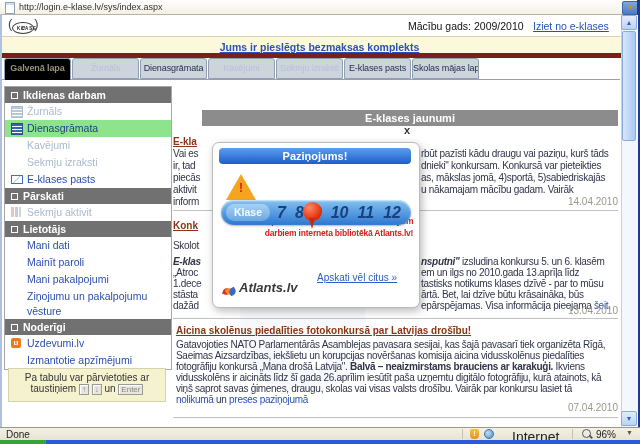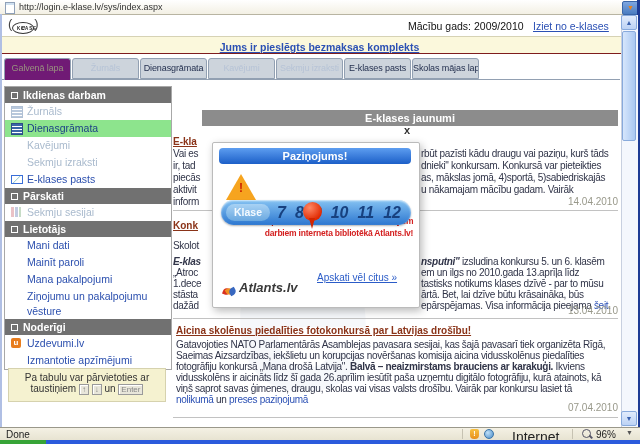--- a/index.html
+++ b/index.html
@@ -13,26 +13,26 @@
   
   .wb-l{left:0;top:14px;width:2px;height:413px;background:#b0bfe4;}
   .wb-r{left:637px;top:0;width:3px;height:444px;background:#1e3c95;}
   
   .logo{left:8px;top:16px;width:44px;height:18px;color:#333;}
   .logo .par{font-size:13px;color:#444;vertical-align:top;}
   .logo .oval{display:inline-block;width:20px;height:10px;border:1px solid #333;border-radius:50%;text-align:center;font-size:8px;font-style:italic;line-height:9px;font-weight:bold;}
   .logo .sub{position:absolute;left:9px;top:10px;font-size:4.5px;font-weight:bold;letter-spacing:1px;color:#222;}
   .yearlbl{left:408px;top:20px;font-size:10.5px;color:#111;}
   .logout{left:533px;top:20px;font-size:10.5px;color:#2b50b4;text-decoration:underline;cursor:pointer;}
-  .banner{left:2px;top:36px;width:635px;height:16px;background:#fbf8dc;border-top:1px solid #d6d2b4;border-bottom:1px solid #7f1d1d;text-align:center;}
+  .banner{left:2px;top:36px;width:635px;height:16px;background:#fbf8dc;border-top:1px solid #d6d2b4;border-bottom:5px solid #7f1d1d;text-align:center;}
   .banner span{font-size:10.5px;font-weight:bold;color:#2b50b4;text-decoration:underline;line-height:16px;cursor:pointer;}
   
   .tabline{left:2px;top:79px;width:618px;height:1px;background:#92a0b2;z-index:1;}
   .tab{top:58px;width:67px;height:21px;box-sizing:border-box;background:#cdd4dc;border:1px solid #92a0b2;border-radius:3px 3px 0 0;font-size:9px;letter-spacing:-0.1px;color:#24304f;text-align:center;line-height:19px;overflow:hidden;white-space:nowrap;cursor:pointer;z-index:2;}
-  .tab.active{background:#701a75;height:22px;border-bottom:none;color:#98927f;z-index:3;}
+  .tab.active{background:#000000;height:22px;border-bottom:none;color:#98927f;z-index:3;font-weight:bold;}
   .tab.dis{color:#b6c3d6;}
   
   .side{left:4px;top:86px;width:168px;background:#fff;border:1px solid #a8a8a8;box-sizing:border-box;}
   .shead{height:16px;background:#717171;color:#fff;font-weight:bold;font-size:10.5px;line-height:16px;padding-left:6px;}
   .shead .sq{display:inline-block;width:5px;height:5px;border:1px solid #fff;margin-right:5px;}
   .sitem{position:relative;min-height:16px;font-size:10.5px;line-height:15px;padding:1px 2px 0 22px;color:#2b4fae;cursor:pointer;}
   .sitem.dis{color:#a9bacd;cursor:default;}
   .sitem.sel{background:#8de48d;color:#1c3f86;}
   .ic{position:absolute;left:6px;top:3px;width:10px;height:10px;}
   .ic-book{background:repeating-linear-gradient(#3a66a8 0 2px,#fff 2px 3px);border:1px solid #2c4c84;}
@@ -50,21 +50,21 @@
   .aline{font-size:10px;letter-spacing:-0.3px;color:#303448;white-space:nowrap;overflow:hidden;}
   .lf{left:173px;width:40px;}
   .rf{left:421px;width:199px;}
   .full{left:176px;width:445px;}
   .adate{left:450px;width:168px;text-align:right;color:#98988a;font-size:10px;}
   .hr{height:1px;background:#c2c2c2;left:173px;width:445px;}
   .lnk{color:#2b50b4;cursor:pointer;}
   .bi{font-weight:bold;font-style:italic;}
   .wmark{left:230px;top:150px;font-size:260px;color:rgba(170,190,215,0.10);font-weight:bold;z-index:0;}
   
-  .popup{left:212px;top:142px;width:206px;height:164px;background:#fff;border:1px solid #bbb;border-radius:2px;box-shadow:2px 3px 8px rgba(0,0,0,.28);z-index:40;}
+  .popup{left:212px;top:142px;width:206px;height:164px;background:#fff;border:1px solid #bbb;border-radius:7px;box-shadow:2px 3px 8px rgba(0,0,0,.28);z-index:40;}
   .ptitle{left:6px;top:5px;width:192px;height:16px;background:linear-gradient(#5d9df0,#1c5fc8);border-radius:4px;color:#fff;font-weight:bold;font-size:11px;text-align:center;line-height:16px;}
   .warn{left:13px;top:31px;width:0;height:0;border-left:15px solid transparent;border-right:15px solid transparent;border-bottom:26px solid #f6a41f;}
   .warnex{left:26px;top:38px;color:#cc2200;font-weight:bold;font-size:12px;}
   .pmsg{left:50px;top:32px;width:152px;color:#d42121;font-weight:bold;font-size:8.5px;letter-spacing:-0.2px;text-align:center;line-height:12px;margin-top:40px;}
   .pill{left:8px;top:57px;width:190px;height:25px;border-radius:13px;background:linear-gradient(#84c2f2,#2d77d0);box-shadow:inset 0 1px 2px rgba(255,255,255,.7),0 1px 2px rgba(0,0,0,.3);}
   .chip{left:5px;top:4px;width:44px;height:17px;border-radius:9px;background:linear-gradient(#a8d2f4,#6aa8e0);color:#f4faff;font-weight:bold;font-size:10.5px;text-align:center;line-height:17px;}
   .grades{left:56px;top:0;height:25px;display:flex;align-items:center;gap:9px;font-weight:bold;font-size:16px;font-style:italic;color:#17417f;}
   .grades span{cursor:pointer;}
   .balloon{left:82px;top:2px;width:19px;height:19px;border-radius:50%;background:radial-gradient(circle at 35% 30%,#ff8866,#e02800 72%);z-index:5;}
   .balloon:after{content:"";position:absolute;left:6px;top:16px;border-left:3px solid transparent;border-right:3px solid transparent;border-top:11px solid #d22600;}
@@ -128,26 +128,26 @@
 
   <div class="abs side">
     <div class="shead"><span class="sq"></span><span>Ikdienas darbam</span></div>
     <div class="sitem dis"><span class="ic ic-book faded"></span><span>Žurnāls</span></div>
     <div class="sitem sel"><span class="ic ic-book"></span><span>Dienasgrāmata</span></div>
     <div class="sitem dis"><span>Kavējumi</span></div>
     <div class="sitem dis"><span>Sekmju izraksti</span></div>
     <div class="sitem"><span class="ic ic-mail"></span><span>E-klases pasts</span></div>
 
     <div class="shead"><span class="sq"></span><span>Pārskati</span></div>
-    <div class="sitem dis"><span class="ic ic-chart"></span><span>Sekmju sesijai</span></div>
+    <div class="sitem dis"><span class="ic ic-chart"></span><span>Sekmju aktivit</span></div>
 
     <div class="shead"><span class="sq"></span><span>Lietotājs</span></div>
     <div class="sitem"><span>Mani dati</span></div>
     <div class="sitem"><span>Mainīt paroli</span></div>
-    <div class="sitem"><span>Mana pakalpojumi</span></div>
+    <div class="sitem"><span>Mani pakalpojumi</span></div>
     <div class="sitem"><span>Ziņojumu un pakalpojumu vēsture</span></div>
 
     <div class="shead"><span class="sq"></span><span>Noderīgi</span></div>
     <div class="sitem"><span class="ic ic-uz">u</span><span>Uzdevumi.lv</span></div>
     <div class="sitem"><span>Izmantotie apzīmējumi</span></div>
   </div>
 
   <div class="abs hint">
     <span>Pa tabulu var pārvietoties ar</span><br>
     <span>taustiņiem</span>

